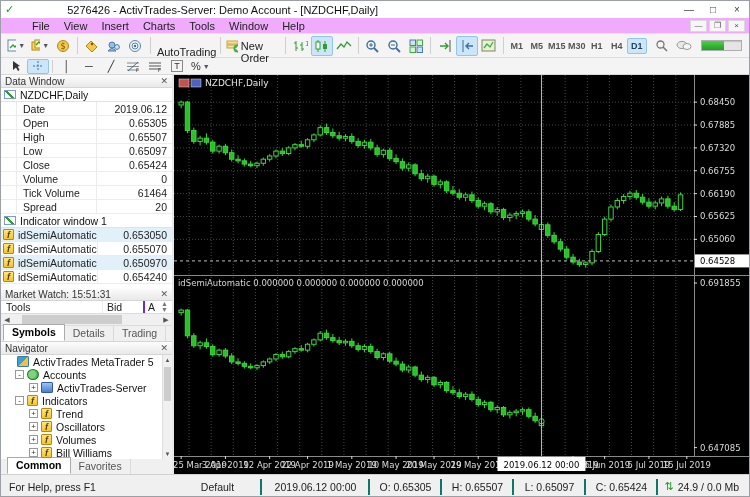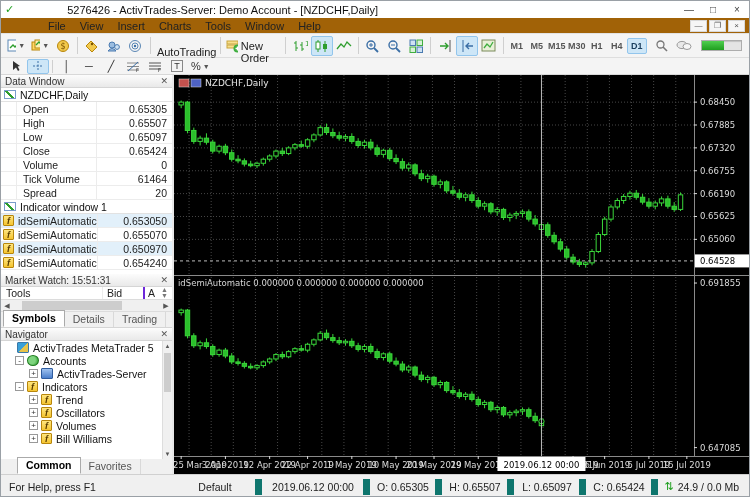--- a/index.html
+++ b/index.html
@@ -6,21 +6,21 @@
   html,body { width:750px; height:497px; overflow:hidden; }
   body { font-family:"Liberation Sans", sans-serif; font-size:11px; color:#222; background:#fff; position:relative; border:1px solid #9aa0a6; }
 
   
   .titlebar { height:17px; display:flex; align-items:center; background:#fff; padding-left:4px; }
   .app-ico { color:#1d9f1d; font-size:11px; margin-right:5px; }
   .title-text { font-size:11px; color:#111; flex:1; white-space:nowrap; overflow:hidden;margin-left:48px; }
   .winbtn { width:24px; height:15px; display:flex; align-items:center; justify-content:center; color:#444; font-size:10px; }
 
   
-  .menubar { height:15px; display:flex; align-items:center; background:#a16207; padding-left:40px; }
+  .menubar { height:15px; display:flex; align-items:center; background:#f0abfc; padding-left:24px; }
   .menu-item { padding:0 7px; font-size:11px; color:#222; }
   .child-controls { margin-left:auto; display:flex; padding-right:4px; }
   .childbtn { width:17px; height:12px; display:flex; align-items:center; justify-content:center; font-size:8px; color:#555; border:1px solid #d8d8d8; margin-left:2px; background:#f6f6f6; }
 
   
   .toolbar1 { height:25px; background:#f4f4f4; border-top:1px solid #e2e2e2; border-bottom:1px solid #dedede; display:flex; align-items:center; padding:0 3px; }
   .toolbar2 { height:17px; background:#f4f4f4; border-bottom:1px solid #d8d8d8; display:flex; align-items:center; padding:0 4px; }
   .tbsep { width:1px; height:17px; background:#cfcfcf; margin:0 3px; }
   .tbtn { height:20px; min-width:22px; display:flex; align-items:center; justify-content:center; border:1px solid transparent; border-radius:2px; padding:0 2px; }
   .tbtn.on { background:#cde6f7; border-color:#92c5ec; }
@@ -58,39 +58,39 @@
   .mw-cols .spin { width:11px; font-size:7px; color:#777; line-height:6px; }
   .hscroll { height:12px; background:#f0f0f0; display:flex; align-items:center; border-bottom:1px solid #dcdcdc; }
   .hscroll .arr { width:12px; text-align:center; font-size:7px; color:#555; }
   .hscroll .track { flex:1; height:100%; position:relative; }
   .hscroll .thumb { position:absolute; left:6%; width:68%; top:1px; bottom:1px; background:#cdcdcd; }
 
   
   .tabsbar { height:16px; display:flex; align-items:flex-end; background:#f0f0f0; border-bottom:1px solid #d5d5d5; padding-left:2px; }
   .tab { padding:1px 8px 2px 8px; font-size:10.5px; color:#555; border-right:1px solid #d9d9d9; }
   .tab.on { background:#fff; border:1px solid #aaa; border-bottom-color:#fff; color:#000; font-weight:bold; }
-  .tabsbar2 { height:15px; display:flex; align-items:flex-end; background:#f0f0f0; padding-left:16px; }
+  .tabsbar2 { height:15px; display:flex; align-items:flex-end; background:#f0f0f0; padding-left:6px; }
 
   
   .nav-tree { flex:1; position:relative; overflow:hidden; }
   .trow { height:13px; display:flex; align-items:center; font-size:10.5px; color:#111; }
   .exp { width:9px; height:9px; border:1px solid #999; background:#fff; color:#333; font-size:8px; line-height:7px; text-align:center; margin-right:3px; flex:0 0 9px; }
   .exp:empty { visibility:hidden; }
   .nico { width:12px; height:11px; margin-right:4px; flex:0 0 12px; border-radius:1px; }
   .nico.terminal { background:linear-gradient(135deg,#3aa0d8 50%,#e8c44a 50%); border:1px solid #3a78a8; }
   .nico.accounts { background:radial-gradient(circle at 35% 45%, #7ed47e 45%, #2e9e2e 90%); border:1px solid #1d7a1d; border-radius:50%; }
   .nico.server { background:linear-gradient(#9fc2ef,#4a7ecb); border:1px solid #2f5c9e; }
   .vscroll { position:absolute; right:0; top:0; bottom:0; width:10px; background:#f0f0f0; border-left:1px solid #ddd; display:flex; flex-direction:column; }
   .vscroll .arr { height:10px; text-align:center; font-size:6px; color:#555; line-height:10px; }
   .vscroll .trk { flex:1; position:relative; }
   .vscroll .thm { position:absolute; top:2px; left:1px; right:1px; height:40%; background:#cdcdcd; }
 
   
   .statusbar { height:24px; background:#f0f0f0; border-top:1px solid #d0d0d0; display:flex; align-items:center; font-size:10.5px; color:#222; }
-  .seg { padding:0 8px; height:16px; display:flex; align-items:center; border-right:7px solid #0f766e; white-space:nowrap; }
+  .seg { padding:0 8px; height:16px; display:flex; align-items:center; border-right:2px solid #0f766e; white-space:nowrap; }
   .seg.first { flex:1; border-right:none; }
   .seg.center { justify-content:center; }
   .traffic { margin-left:auto; display:flex; align-items:center; padding:0 10px 0 6px; }
   .traffic .tico { color:#1d9e1d; font-size:11px; margin-right:4px; }
 
   svg.icon { display:block; }
 </style>
 </head>
 <body>
 
@@ -319,20 +319,25 @@
   <div class="leftcol">
 
     <div class="phdr">
       <span>Data Window</span>
       <span class="x">✕</span>
     </div>
     <div class="symrow">
       <span class="mini-chart-ico"></span>
       <span>NZDCHF,Daily</span>
     </div>
+    <div class="row">
+        <span class="gut"></span>
+        <span class="rlabel">Date</span>
+        <span class="rvalue">2019.06.12</span>
+      </div>
     <div class="row">
         <span class="gut"></span>
         <span class="rlabel">Open</span>
         <span class="rvalue">0.65305</span>
       </div>
     <div class="row">
         <span class="gut"></span>
         <span class="rlabel">High</span>
         <span class="rvalue">0.65507</span>
       </div>

